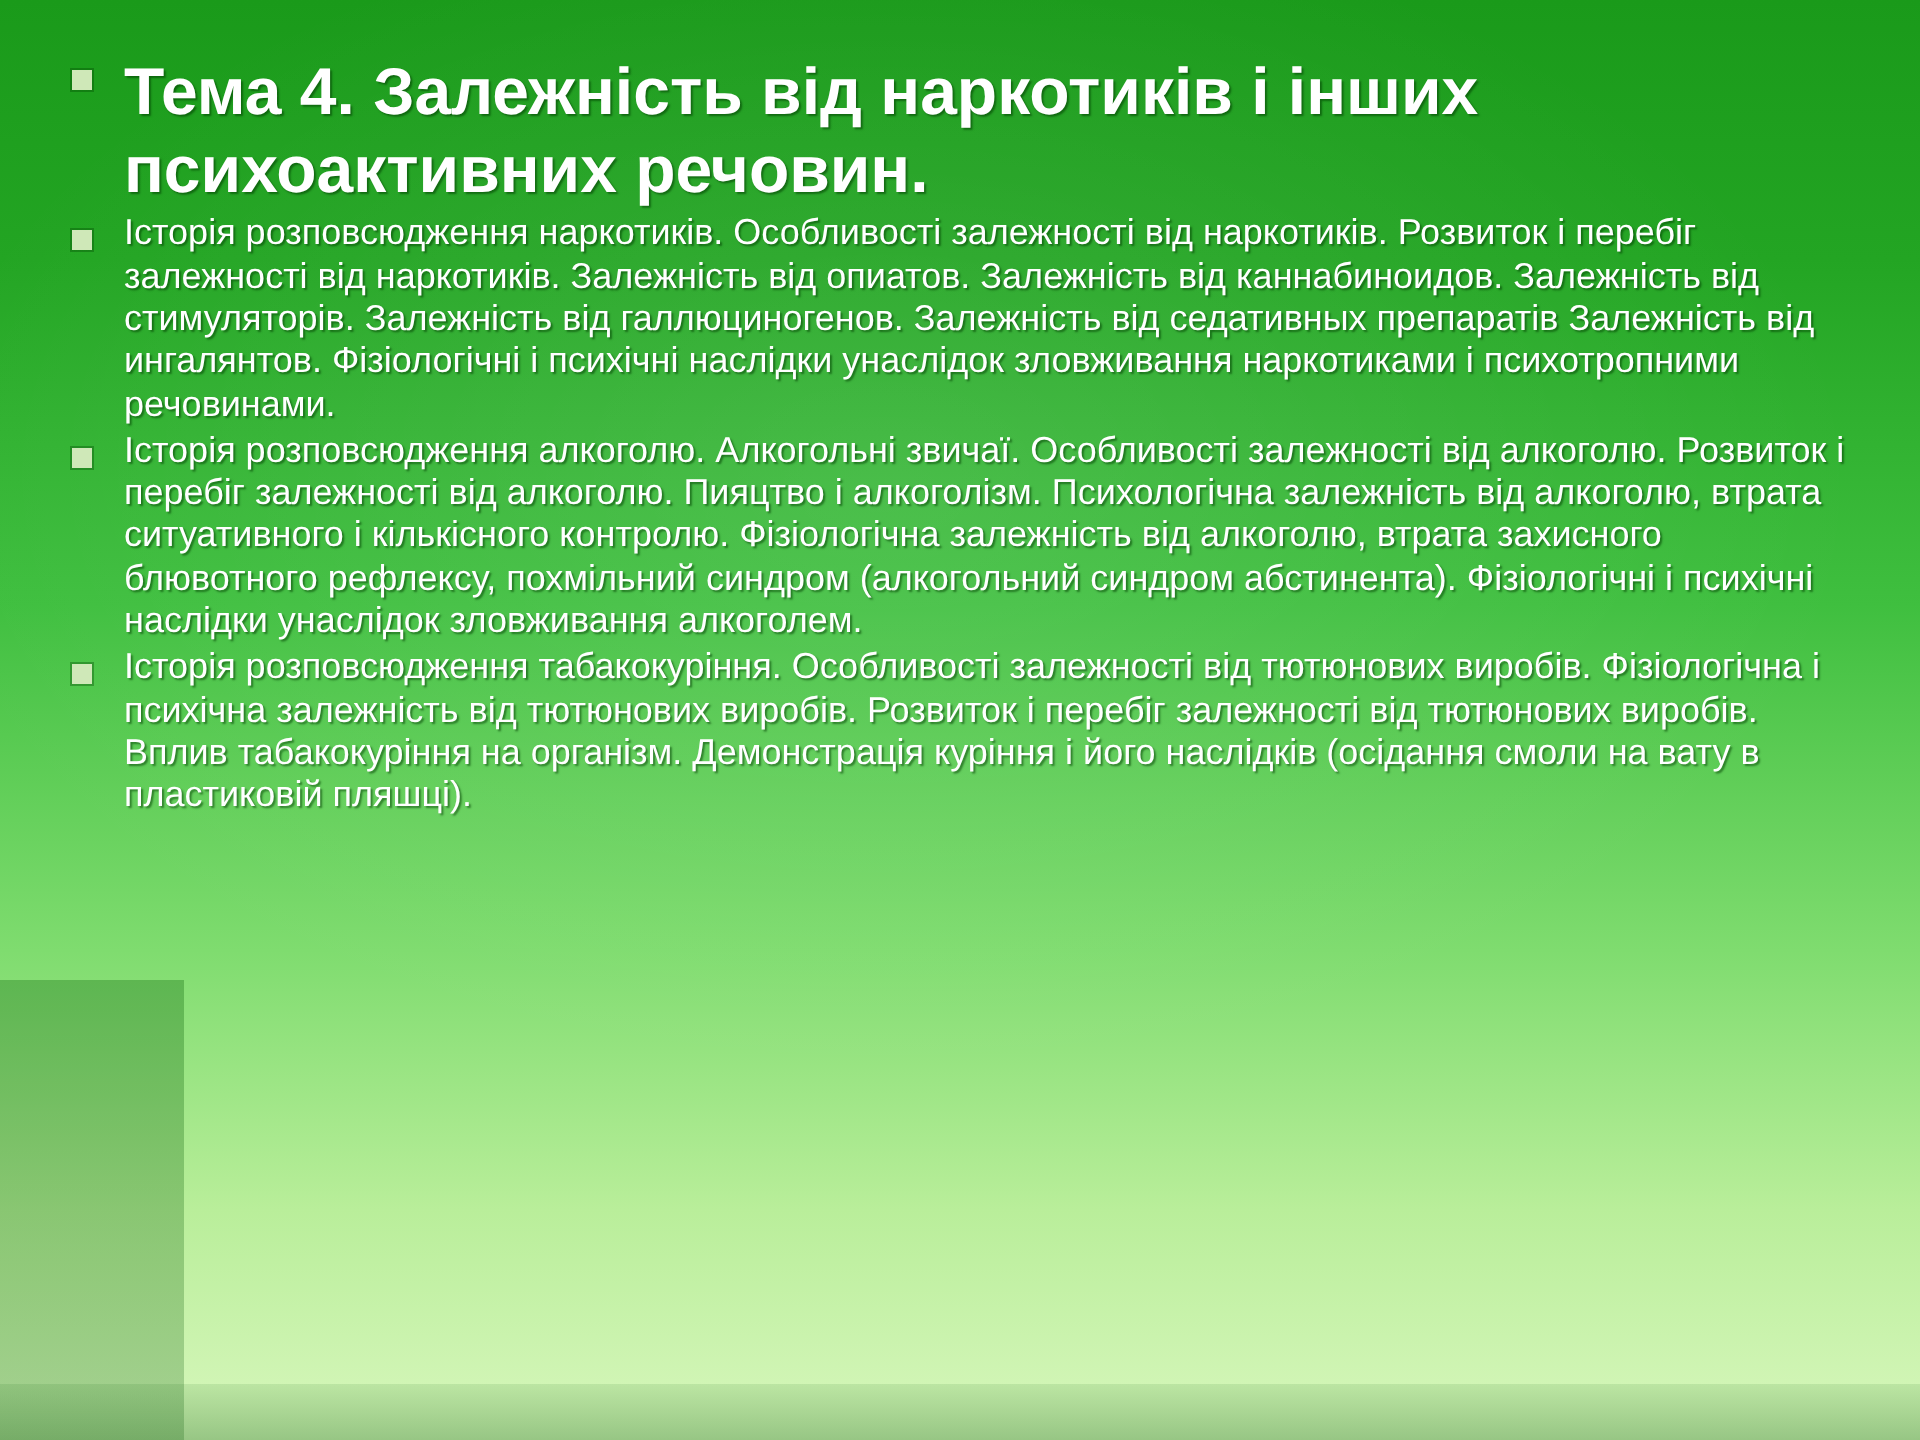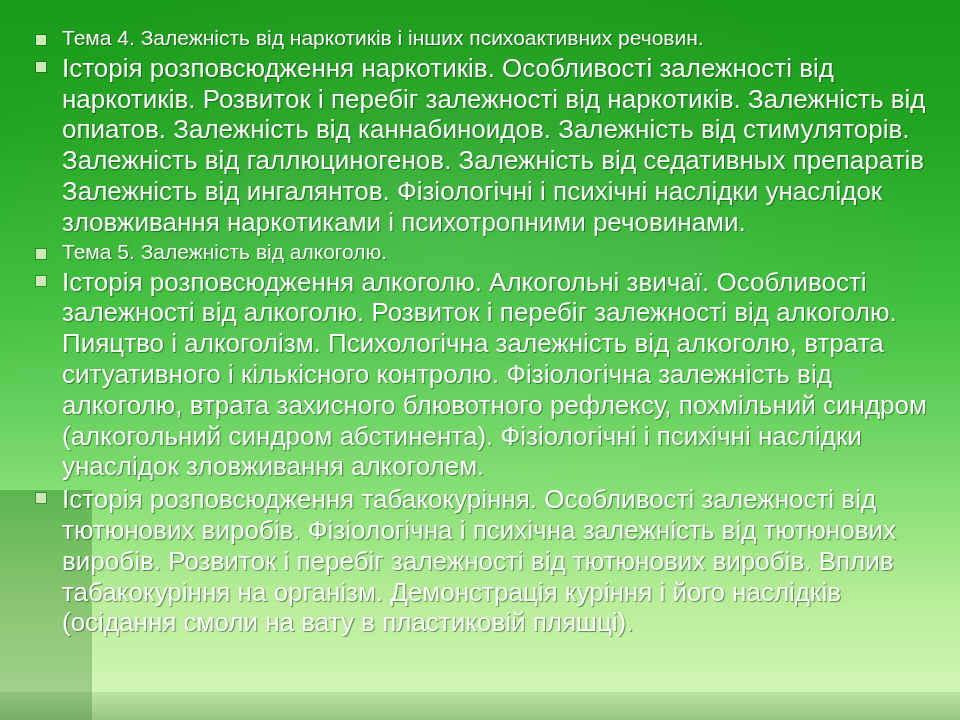--- a/index.html
+++ b/index.html
@@ -64,27 +64,27 @@
   ul.bullets {
     list-style: none;
     margin: 0;
     padding: 0;
   }
   li.bullet {
     position: relative;
     padding-left: 32px;
     margin: 0 0 2px 0;
     color: #ffffff;
-    font-size: 26px;
+    font-size: 18px;
     line-height: 1.185;
     text-shadow: 1px 1px 1px rgba(0,60,0,0.55);
   }
   li.bullet.bold {
-    font-weight: normal;
-    font-size: 21px;
+    font-weight: bold;
+    font-size: 33px;
   }
   li.bullet .marker {
     position: absolute;
     left: 6px;
     top: 9px;
     width: 10px;
     height: 10px;
     background: #cfe8b8;
     box-shadow: 0 0 0 1px rgba(0,70,0,0.35);
   }
@@ -103,24 +103,20 @@
   <div class="content">
     <ul class="bullets">
       <li class="bullet bold">
         <span class="marker"></span>
         <span class="text">Тема 4. Залежність від наркотиків і інших психоактивних речовин.</span>
       </li>
       <li class="bullet">
         <span class="marker"></span>
         <span class="text">Історія розповсюдження наркотиків. Особливості залежності від наркотиків. Розвиток і перебіг залежності від наркотиків. Залежність від опиатов. Залежність від каннабиноидов. Залежність від стимуляторів. Залежність від галлюциногенов. Залежність від седативных препаратів Залежність від ингалянтов. Фізіологічні і психічні наслідки унаслідок зловживання наркотиками і психотропними речовинами.</span>
       </li>
-      <li class="bullet bold">
-        <span class="marker"></span>
-        <span class="text">Тема 5. Залежність від алкоголю.</span>
-      </li>
       <li class="bullet">
         <span class="marker"></span>
         <span class="text">Історія розповсюдження алкоголю. Алкогольні звичаї. Особливості залежності від алкоголю. Розвиток і перебіг залежності від алкоголю. Пияцтво і алкоголізм. Психологічна залежність від алкоголю, втрата ситуативного і кількісного контролю. Фізіологічна залежність від алкоголю, втрата захисного блювотного рефлексу, похмільний синдром (алкогольний синдром абстинента). Фізіологічні і психічні наслідки унаслідок зловживання алкоголем.</span>
       </li>
       <li class="bullet">
         <span class="marker"></span>
         <span class="text">Історія розповсюдження табакокуріння. Особливості залежності від тютюнових виробів. Фізіологічна і психічна залежність від тютюнових виробів. Розвиток і перебіг залежності від тютюнових виробів. Вплив табакокуріння на організм. Демонстрація куріння і його наслідків (осідання смоли на вату в пластиковій пляшці).</span>
       </li>
     </ul>
   </div>

